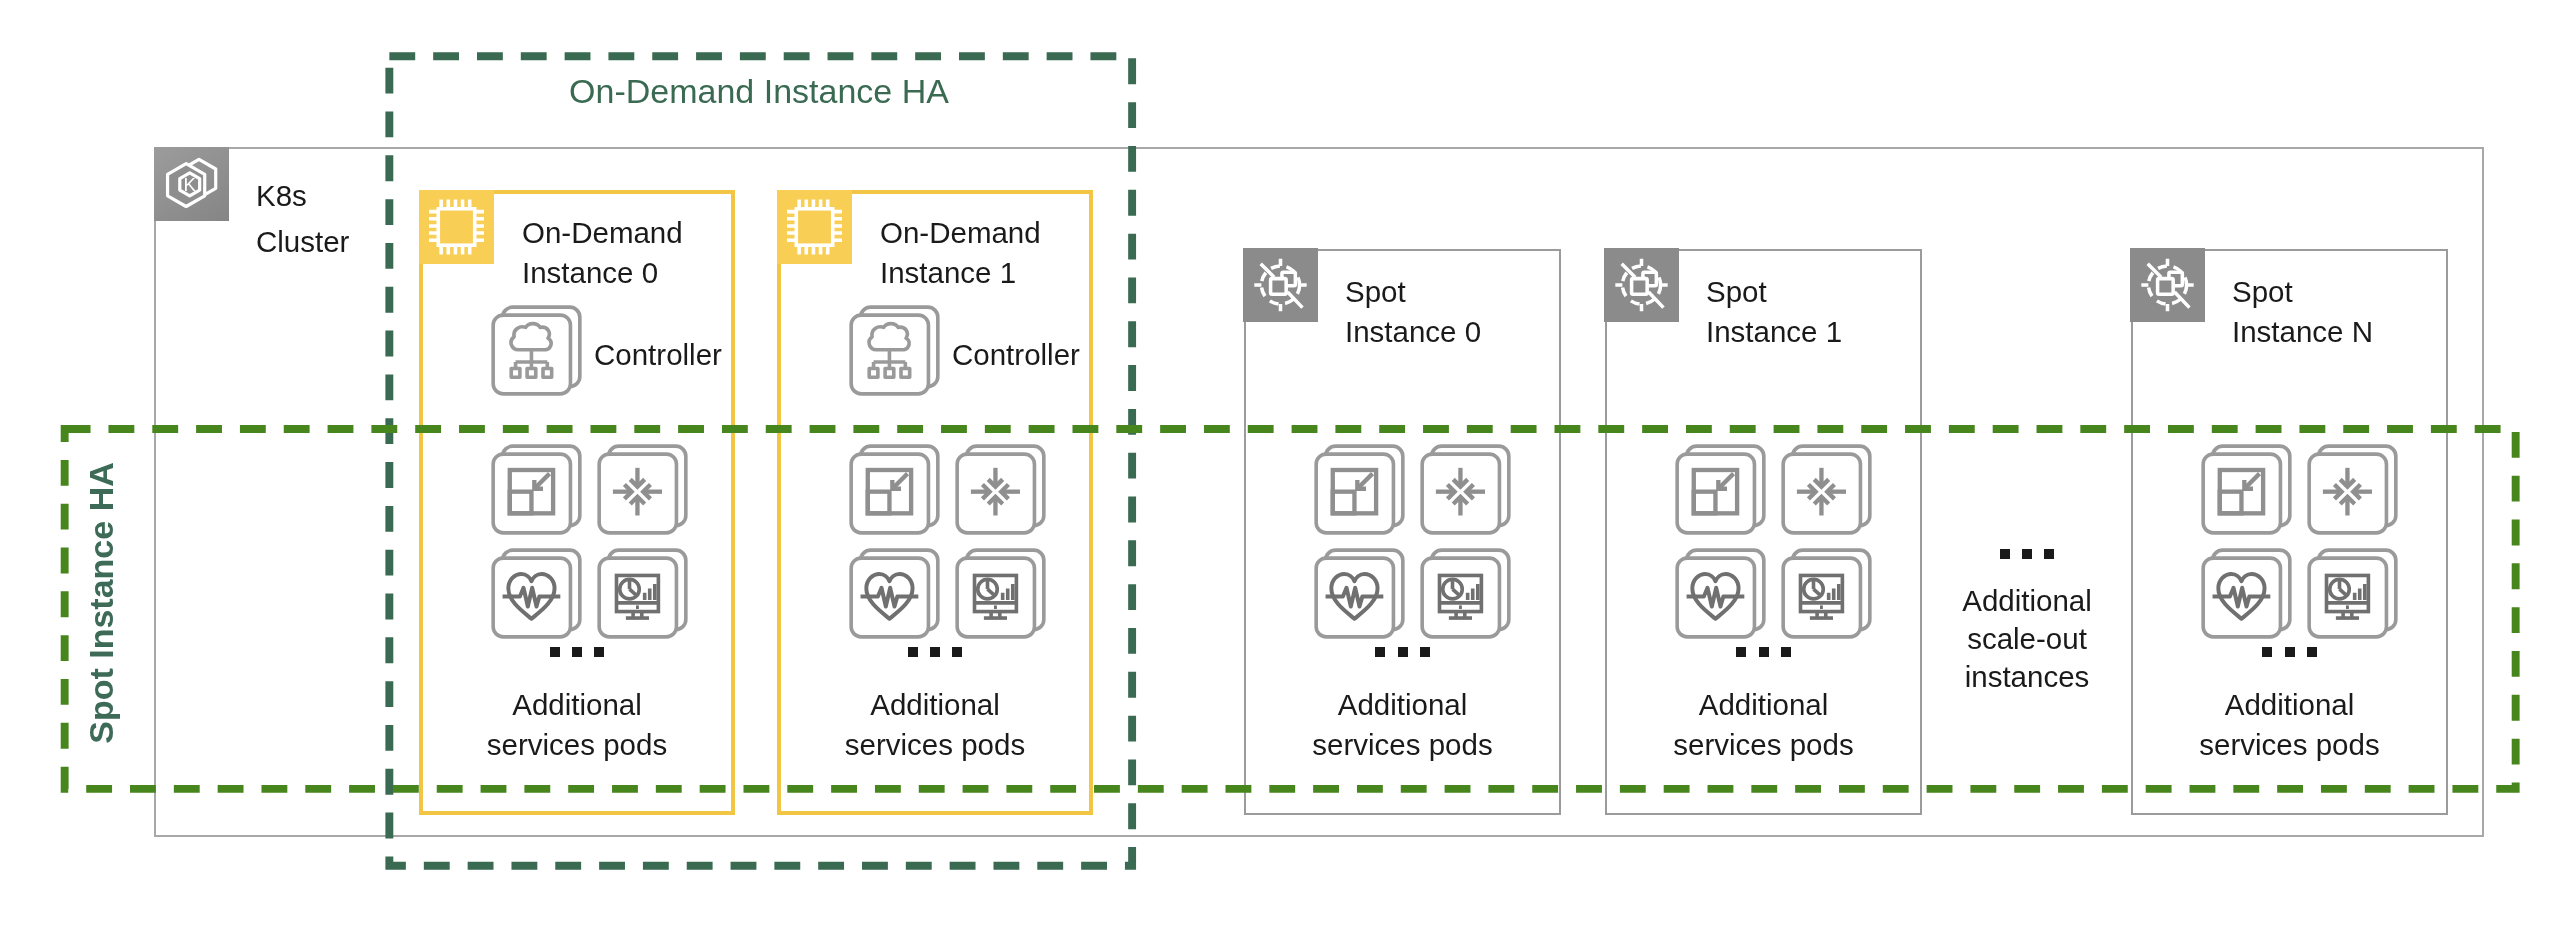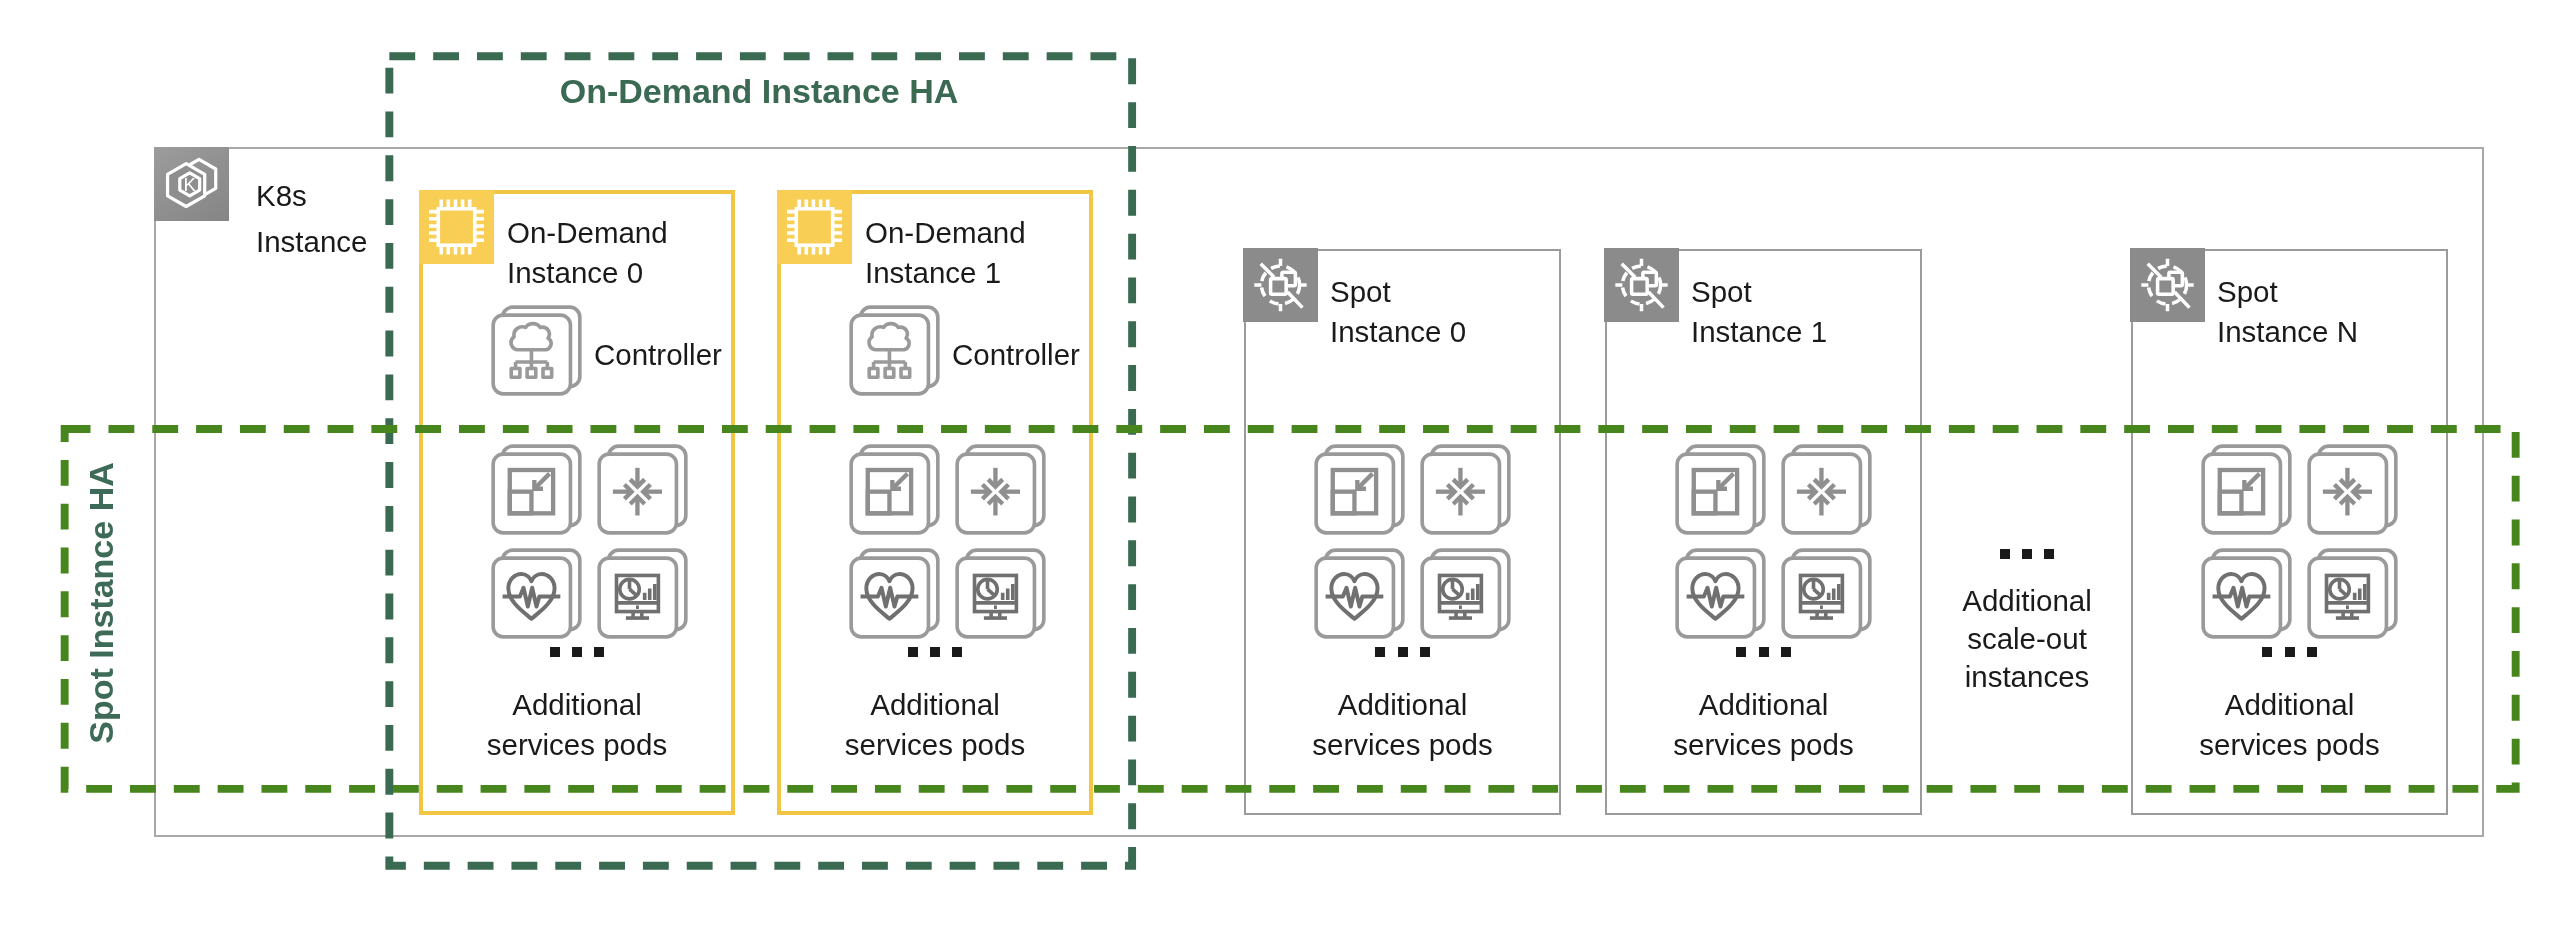--- a/index.html
+++ b/index.html
@@ -26,21 +26,21 @@
   .inst.od{border:4.3px solid var(--instance-border-yellow);top:190px;width:316px;height:625px}
   .inst.spot{border:2.9px solid var(--instance-border-gray);top:249px;width:317px;height:566px}
   #od0{left:419px} #od1{left:777px}
   #spot0{left:1244px} #spot1{left:1605px} #spotN{left:2131px}
 
   .corner{position:absolute}
   .od .corner{left:-4.3px;top:-4.3px;width:75px;height:74px;background:var(--yellow-icon-bg)}
   .spot .corner{left:-2.9px;top:-2.9px;width:75px;height:74px;background:var(--gray-icon-bg)}
   .corner svg{width:100%;height:100%;display:block}
 
-  .name{position:absolute;left:84px;font-size:29.5px;line-height:40px;white-space:nowrap}
+  .name{position:absolute;left:99px;font-size:29.5px;line-height:40px;white-space:nowrap}
   .od .name{top:19.4px} .spot .name{top:21px}
 
   .controller{position:absolute;left:68px;top:111px;width:204px;height:91px}
   .controller svg{position:absolute;left:0;top:0;width:91px;height:91px}
   .controller .ctl-label{position:absolute;left:103px;top:10px;height:80px;line-height:80px;
     font-size:29.5px;white-space:nowrap}
 
   .pods{position:absolute;left:68px;width:196px;height:195px}
   .od .pods{top:250px} .spot .pods{top:193px}
   .pod{position:absolute;width:91px;height:91px}
@@ -54,21 +54,21 @@
   .od .more{top:491px} .spot .more{top:434px}
 
   
   .note-dots{position:absolute;left:1922px;top:549px;width:210px;display:flex;justify-content:center;gap:12.2px;z-index:2}
   .note-dots i{width:10px;height:10px;background:var(--text-dark)}
   .note-text{position:absolute;left:1922px;top:582px;width:210px;text-align:center;
     font-size:29.5px;line-height:38px;z-index:2}
 
   
   .od-ha-title{position:absolute;left:386px;top:72px;width:746px;text-align:center;
-    font-size:34px;font-weight:bold;color:var(--od-ha-green);z-index:4}
+    font-size:34px;font-weight:normal;color:var(--od-ha-green);z-index:4}
   .spot-ha-title{position:absolute;left:101px;top:603px;transform:translate(-50%,-50%) rotate(-90deg);
     font-size:34px;font-weight:bold;color:var(--spot-label-green);white-space:nowrap;z-index:4}
 
   .overlay{position:absolute;left:0;top:0;z-index:5;pointer-events:none}
   .od-dash{stroke:var(--od-ha-green)}
   .spot-dash{stroke:var(--spot-ha-green)}
   .hidden-defs{position:absolute;width:0;height:0;overflow:hidden}
 </style>
 </head>
 <body>
@@ -175,21 +175,21 @@
 <div id="canvas">
 
   <div class="k8s-box"></div>
   <div class="k8s-icon">
     <svg viewBox="0 0 105 103" width="75" height="74">
         <use href="#sym-k8s"></use>
       </svg>
   </div>
   <div class="k8s-label">
     <div>K8s</div>
-    <div>Instance</div>
+    <div>Cluster</div>
   </div>
 
   <div class="inst od" id="od0">
     <div class="corner">
       <svg viewBox="0 0 105 103">
           <use href="#sym-chip"></use>
         </svg>
     </div>
     <div class="name">
       <div>On-Demand</div>

